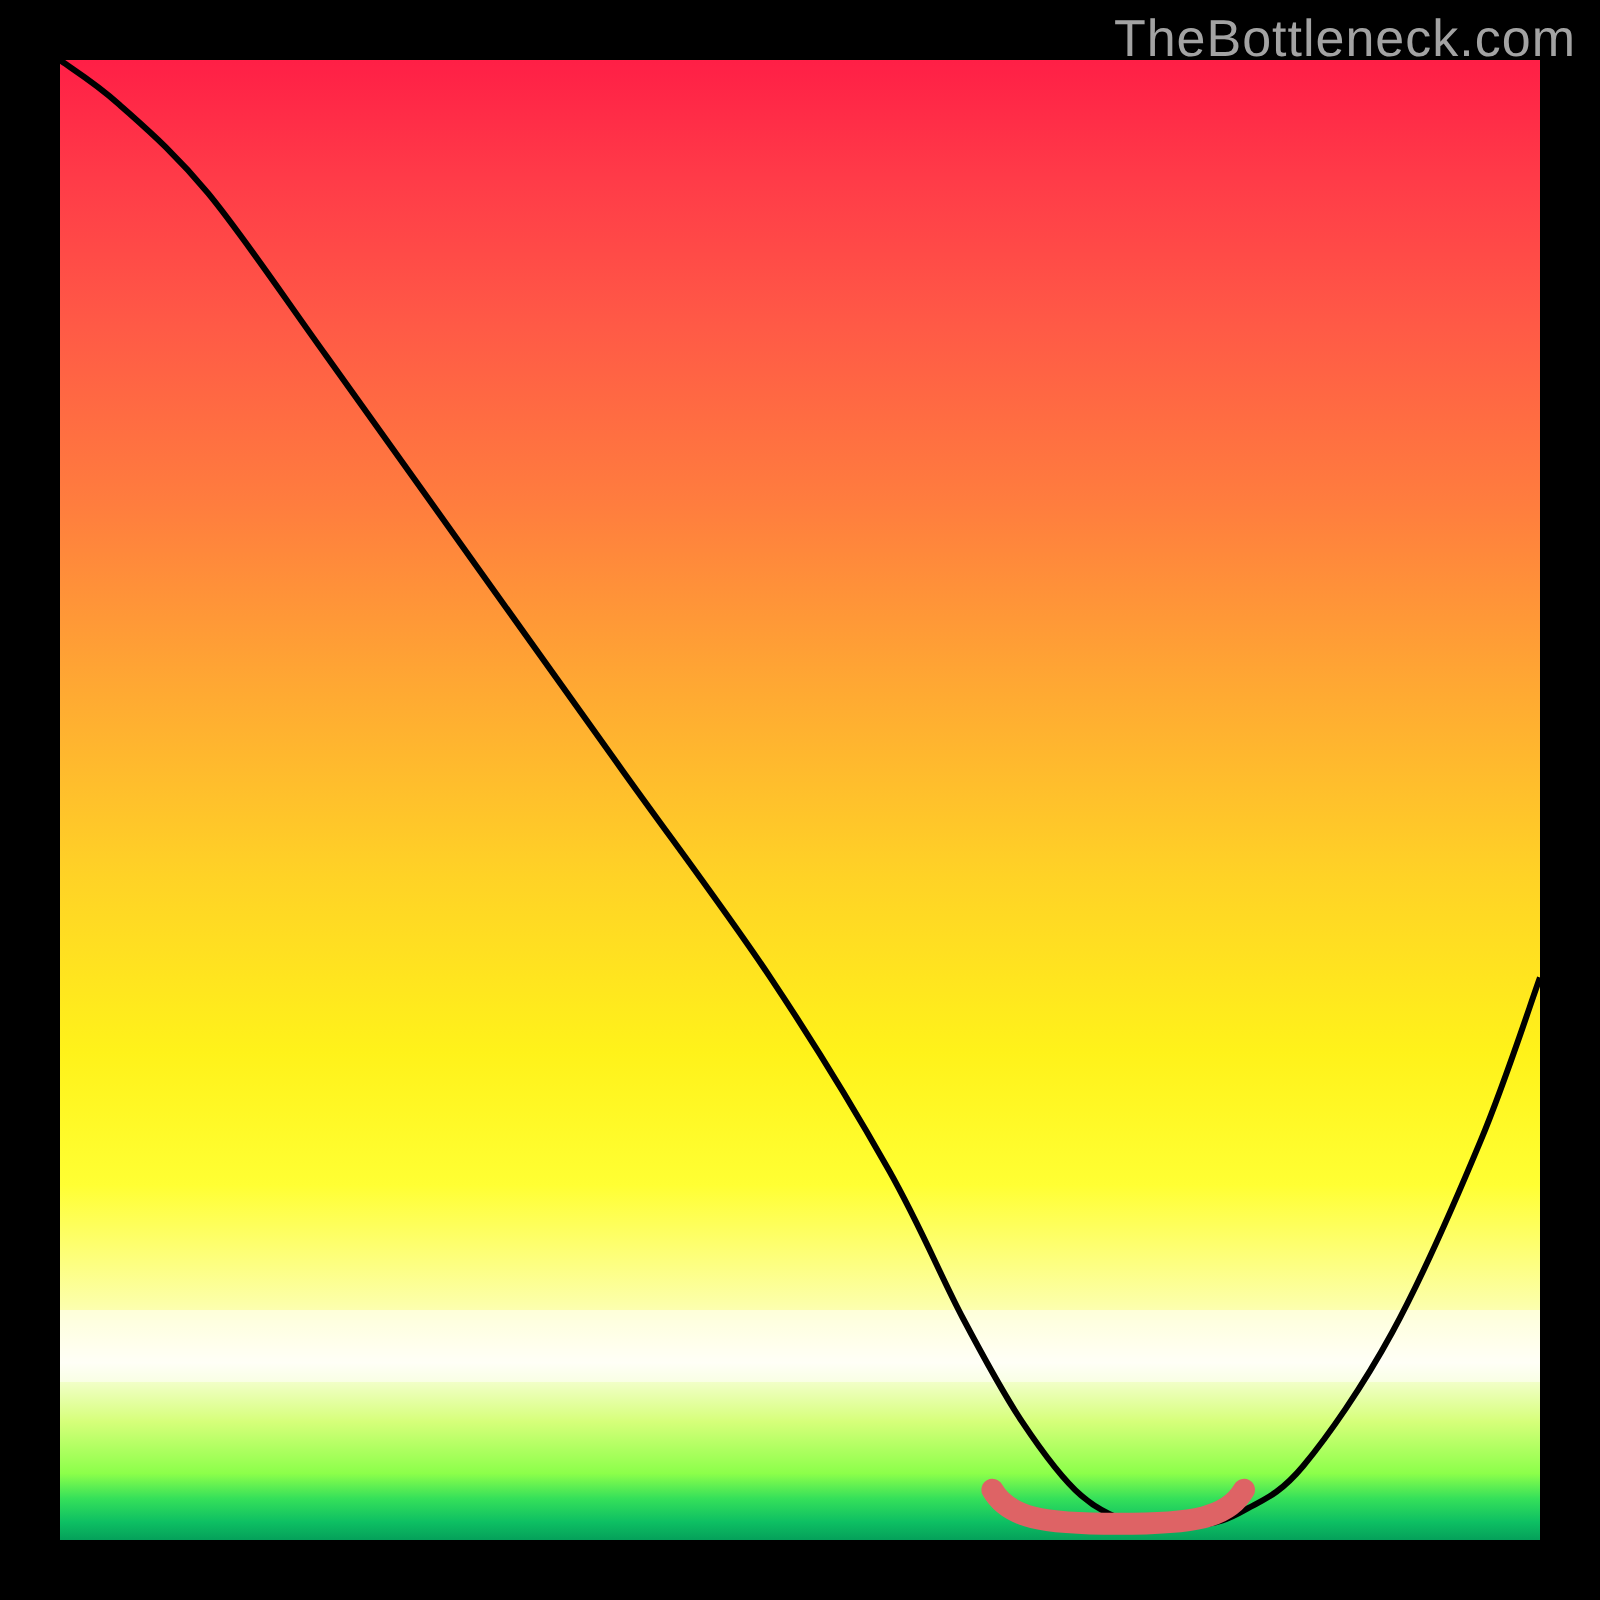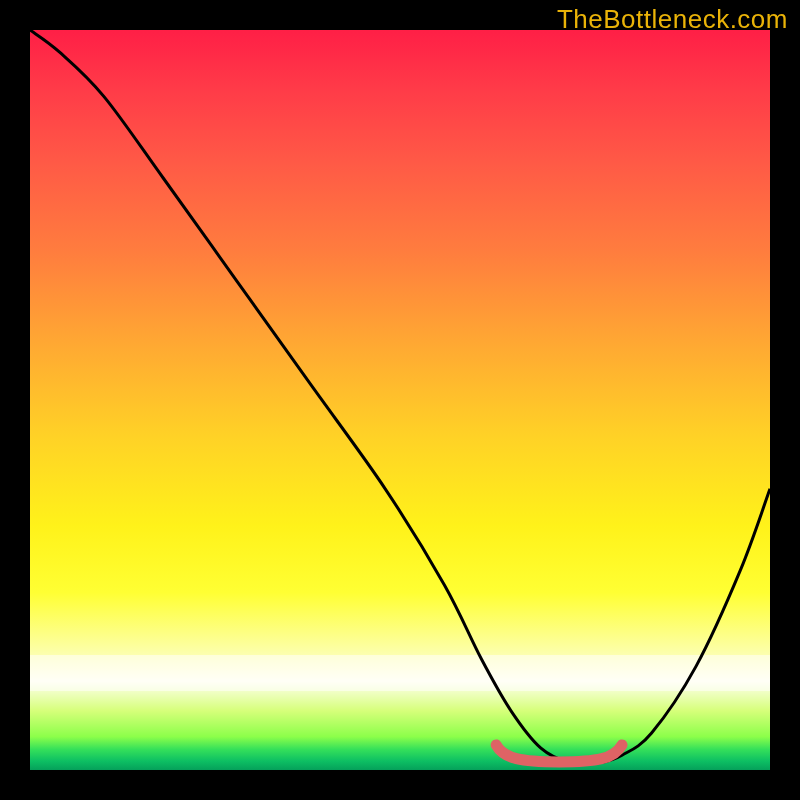--- a/index.html
+++ b/index.html
@@ -13,21 +13,21 @@
   }
   .frame {
     position: absolute;
     inset: 0;
     background: #000;
   }
   .watermark {
     position: absolute;
     top: 4px;
     right: 12px;
-    color: #eab308;
+    color: #a3a3a3;
     font-size: 26px;
     font-weight: 500;
     letter-spacing: 0.5px;
     z-index: 5;
   }
   .plot {
     position: absolute;
     left: 30px;
     top: 30px;
     width: 740px;

